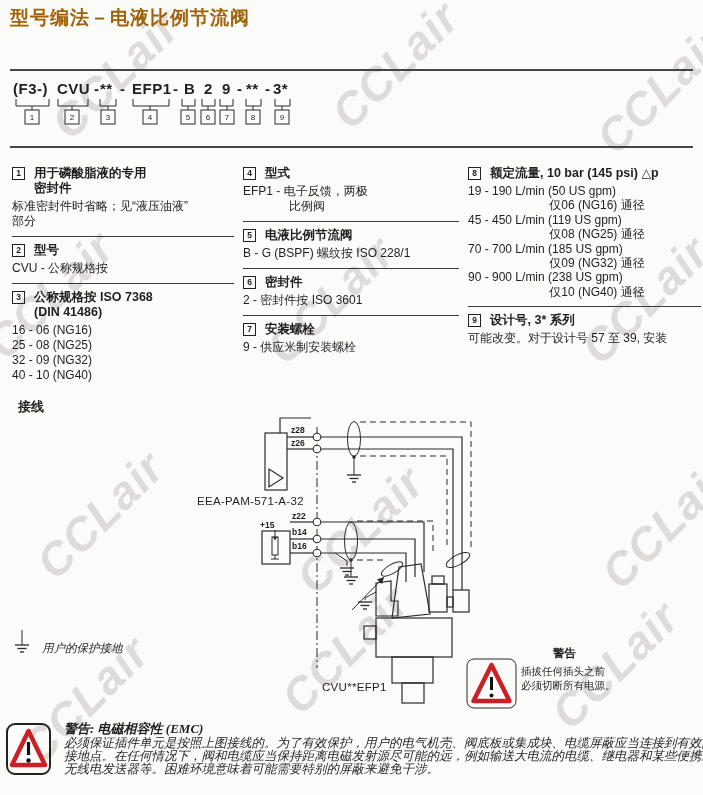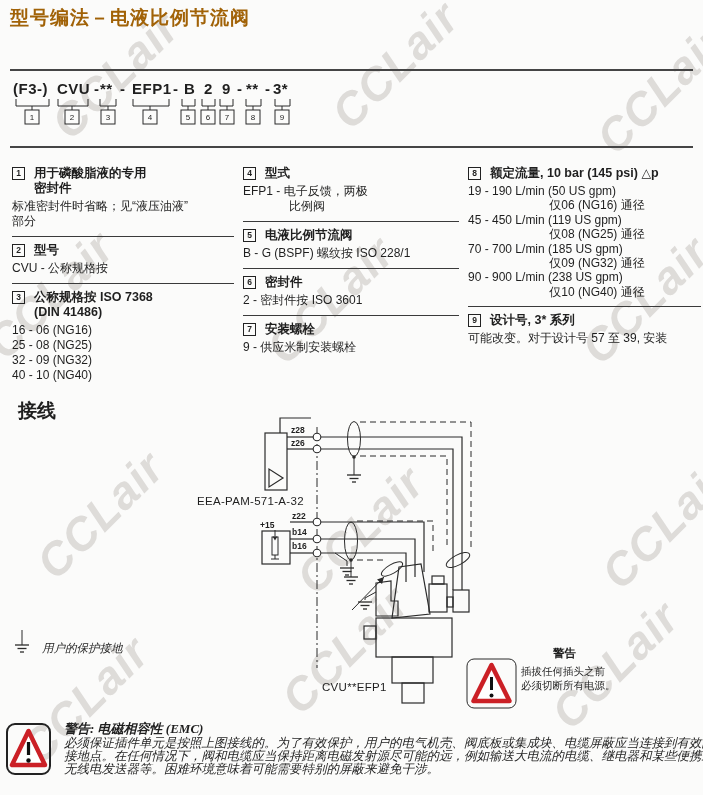--- a/index.html
+++ b/index.html
@@ -38,21 +38,21 @@
     border:1.2px solid #222;box-sizing:border-box;
     font-size:8.5px;font-weight:bold;display:flex;align-items:center;justify-content:center;
   }
   .sec-body{font-size:12px;line-height:15px;}
   #col3 .sec-body{line-height:14.4px;}
   .ind{padding-left:25px;text-align:center;}
   .ind2{padding-left:46px;}
   .nowrap{white-space:nowrap;}
 
   
-  .wiring-head{left:18px;top:398px;font-size:19px;font-weight:bold;}
+  .wiring-head{left:18px;top:398px;font-size:13px;font-weight:bold;}
 
   svg{position:absolute;z-index:1;left:0;}
   #code-svg{top:0;}
   #diagram-svg{top:395px;}
   .dstroke{stroke:#2b2b2b;stroke-width:1.2;fill:none;}
   .dthin{stroke:#2b2b2b;stroke-width:1;fill:none;}
   .dash{stroke-dasharray:6 4;}
   .dashdot{stroke-dasharray:9 3 2 3;}
   .term{fill:#fff;stroke:#2b2b2b;stroke-width:1.1;}
   .slabel{font-size:8.5px;fill:#1f1f1f;font-weight:bold;}

